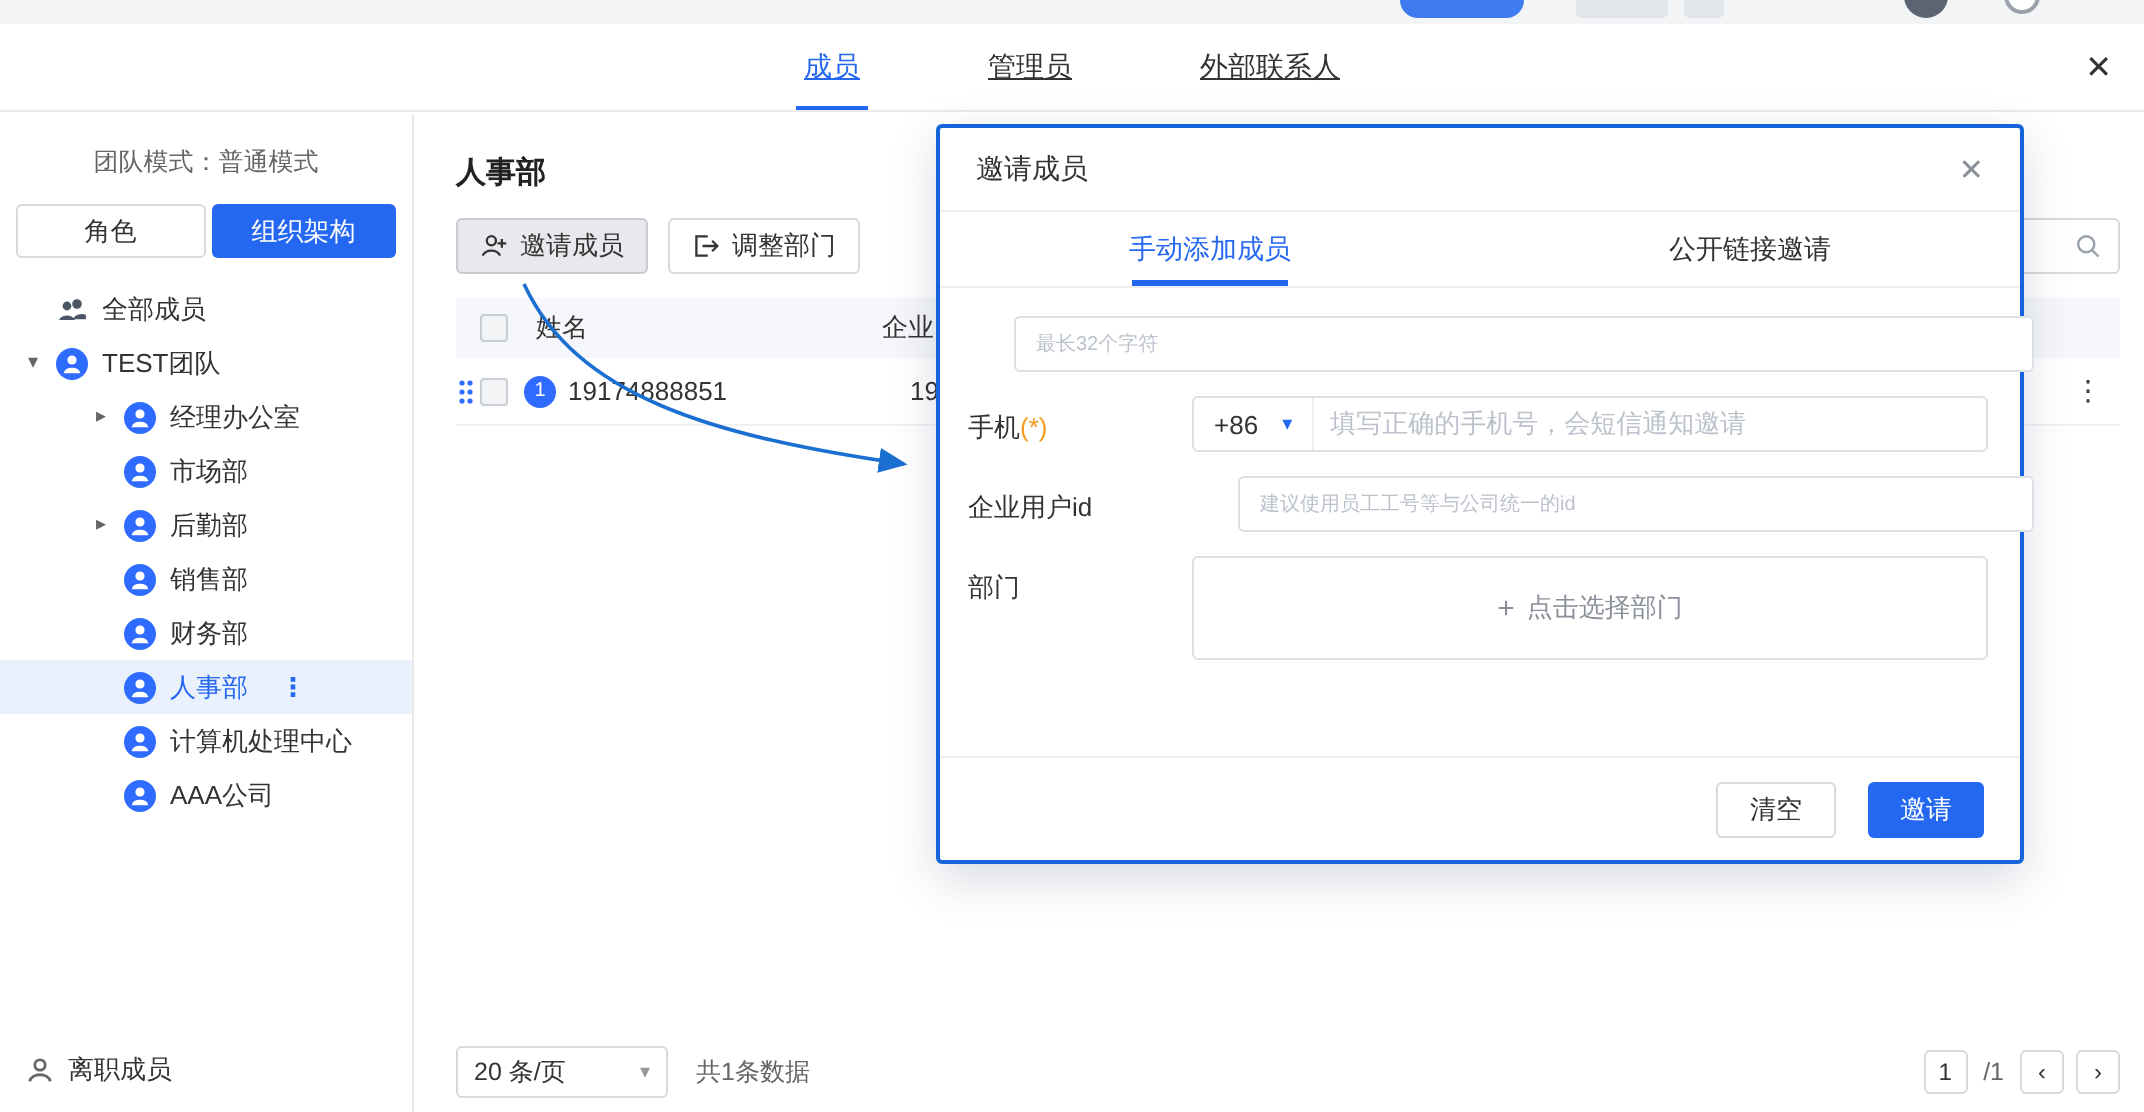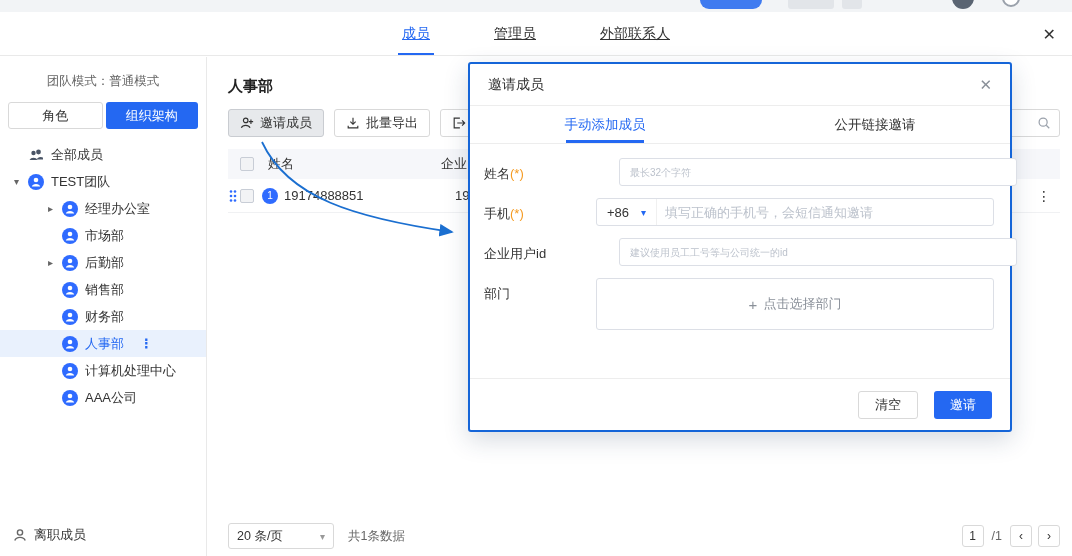--- a/index.html
+++ b/index.html
@@ -82,21 +82,21 @@
   .m-body { flex:1; padding:14px 16px 0 14px; }
   .f-row { display:flex; margin-bottom:12px; }
   .f-label { width:112px; flex:none; font-size:13px; color:#333; padding-top:7px; }
   .req { color:#f59b22; }
   .f-field { flex:1; min-width:0; }
   .t-input { width:100%; height:28px; border:1px solid #dcdfe6; border-radius:3px; padding:0 10px; font-size:10px; color:#333; outline:none; background:#fff;margin-left:23px; }
   .t-input::placeholder { color:#bcc2cc; }
   .phone-wrap { display:flex; align-items:center; height:28px; border:1px solid #dcdfe6; border-radius:3px; background:#fff; }
   .cc { display:flex; align-items:center; gap:12px; padding:0 10px; font-size:13px; color:#333; cursor:pointer; border-right:1px solid #f0f0f0; height:100%; }
   .cc .cc-caret { color:#2468f2; font-size:10px; }
-  .phone-wrap input { flex:1; border:none; outline:none; font-size:13px; padding:0 8px; color:#333; background:transparent; min-width:0; }
+  .phone-wrap input { flex:1; border:none; outline:none; font-size:13px; padding:0 8px; color:#333; background:transparent; min-width:0;font-family:Liberation Mono, monospace; }
   .phone-wrap input::placeholder { color:#bcc2cc; }
   .dept-box { height:52px; border:1px solid #dcdfe6; border-radius:3px; display:flex; align-items:center; justify-content:center; gap:6px; font-size:13px; color:#8a9099; cursor:pointer; }
   .dept-box .plus { font-size:15px; color:#8a9099; }
   .m-foot { flex:none; height:52px; border-top:1px solid #ededed; display:flex; align-items:center; justify-content:flex-end; gap:16px; padding:0 18px; }
   .btn { height:28px; padding:0 16px; border-radius:3px; font-size:13px; display:flex; align-items:center; justify-content:center; cursor:pointer; }
   .btn.ghost { border:1px solid #d9d9d9; background:#fff; color:#333;margin-left:18px; }
   .btn.primary { background:#2468f2; color:#fff; }
 
   .anno { position:absolute; left:0; top:0; z-index:20; pointer-events:none; }
 </style>
@@ -239,27 +239,20 @@
     <div class="page-title">人事部</div>
 
     <div class="toolbar">
       <div class="tb-btn pressed">
         <svg width="14" height="14" viewBox="0 0 16 16">
             <circle cx="6.5" cy="5" r="2.6" fill="none" stroke="#333" stroke-width="1.3"></circle>
             <path d="M1.5 13.5a5.4 4.6 0 0 1 10 0" fill="none" stroke="#333" stroke-width="1.3"></path>
             <path d="M12.5 4v5M10 6.5h5" stroke="#333" stroke-width="1.3"></path>
           </svg>
         <span>邀请成员</span>
-      </div>
-      <div class="tb-btn">
-        <svg width="14" height="14" viewBox="0 0 16 16">
-            <path d="M8 2v7M5 6.5L8 9.5l3-3" fill="none" stroke="#333" stroke-width="1.3"></path>
-            <path d="M2.5 11v2.5h11V11" fill="none" stroke="#333" stroke-width="1.3"></path>
-          </svg>
-        <span>批量导出</span>
       </div>
       <div class="tb-btn">
         <svg width="14" height="14" viewBox="0 0 16 16">
             <path d="M9 2.5H2.5v11H9" fill="none" stroke="#333" stroke-width="1.3"></path>
             <path d="M6 8h8.5M11.5 5L14.5 8l-3 3" fill="none" stroke="#333" stroke-width="1.3"></path>
           </svg>
         <span>调整部门</span>
       </div>
     </div>
 
@@ -322,21 +315,20 @@
     <div class="m-tabs">
       <div class="m-tab active">
           <span>手动添加成员</span>
         </div>
       <div class="m-tab">
           <span>公开链接邀请</span>
         </div>
     </div>
     <div class="m-body">
       <div class="f-row">
-        <div class="f-label"><span>姓名</span><span class="req">(*)</span></div>
         <div class="f-field"><input class="t-input" type="text" placeholder="最长32个字符" style=""></div>
       </div>
       <div class="f-row">
         <div class="f-label"><span>手机</span><span class="req">(*)</span></div>
         <div class="f-field">
           <div class="phone-wrap">
             <span class="cc">
               <span>+86</span>
               <span class="cc-caret">▾</span>
             </span>

